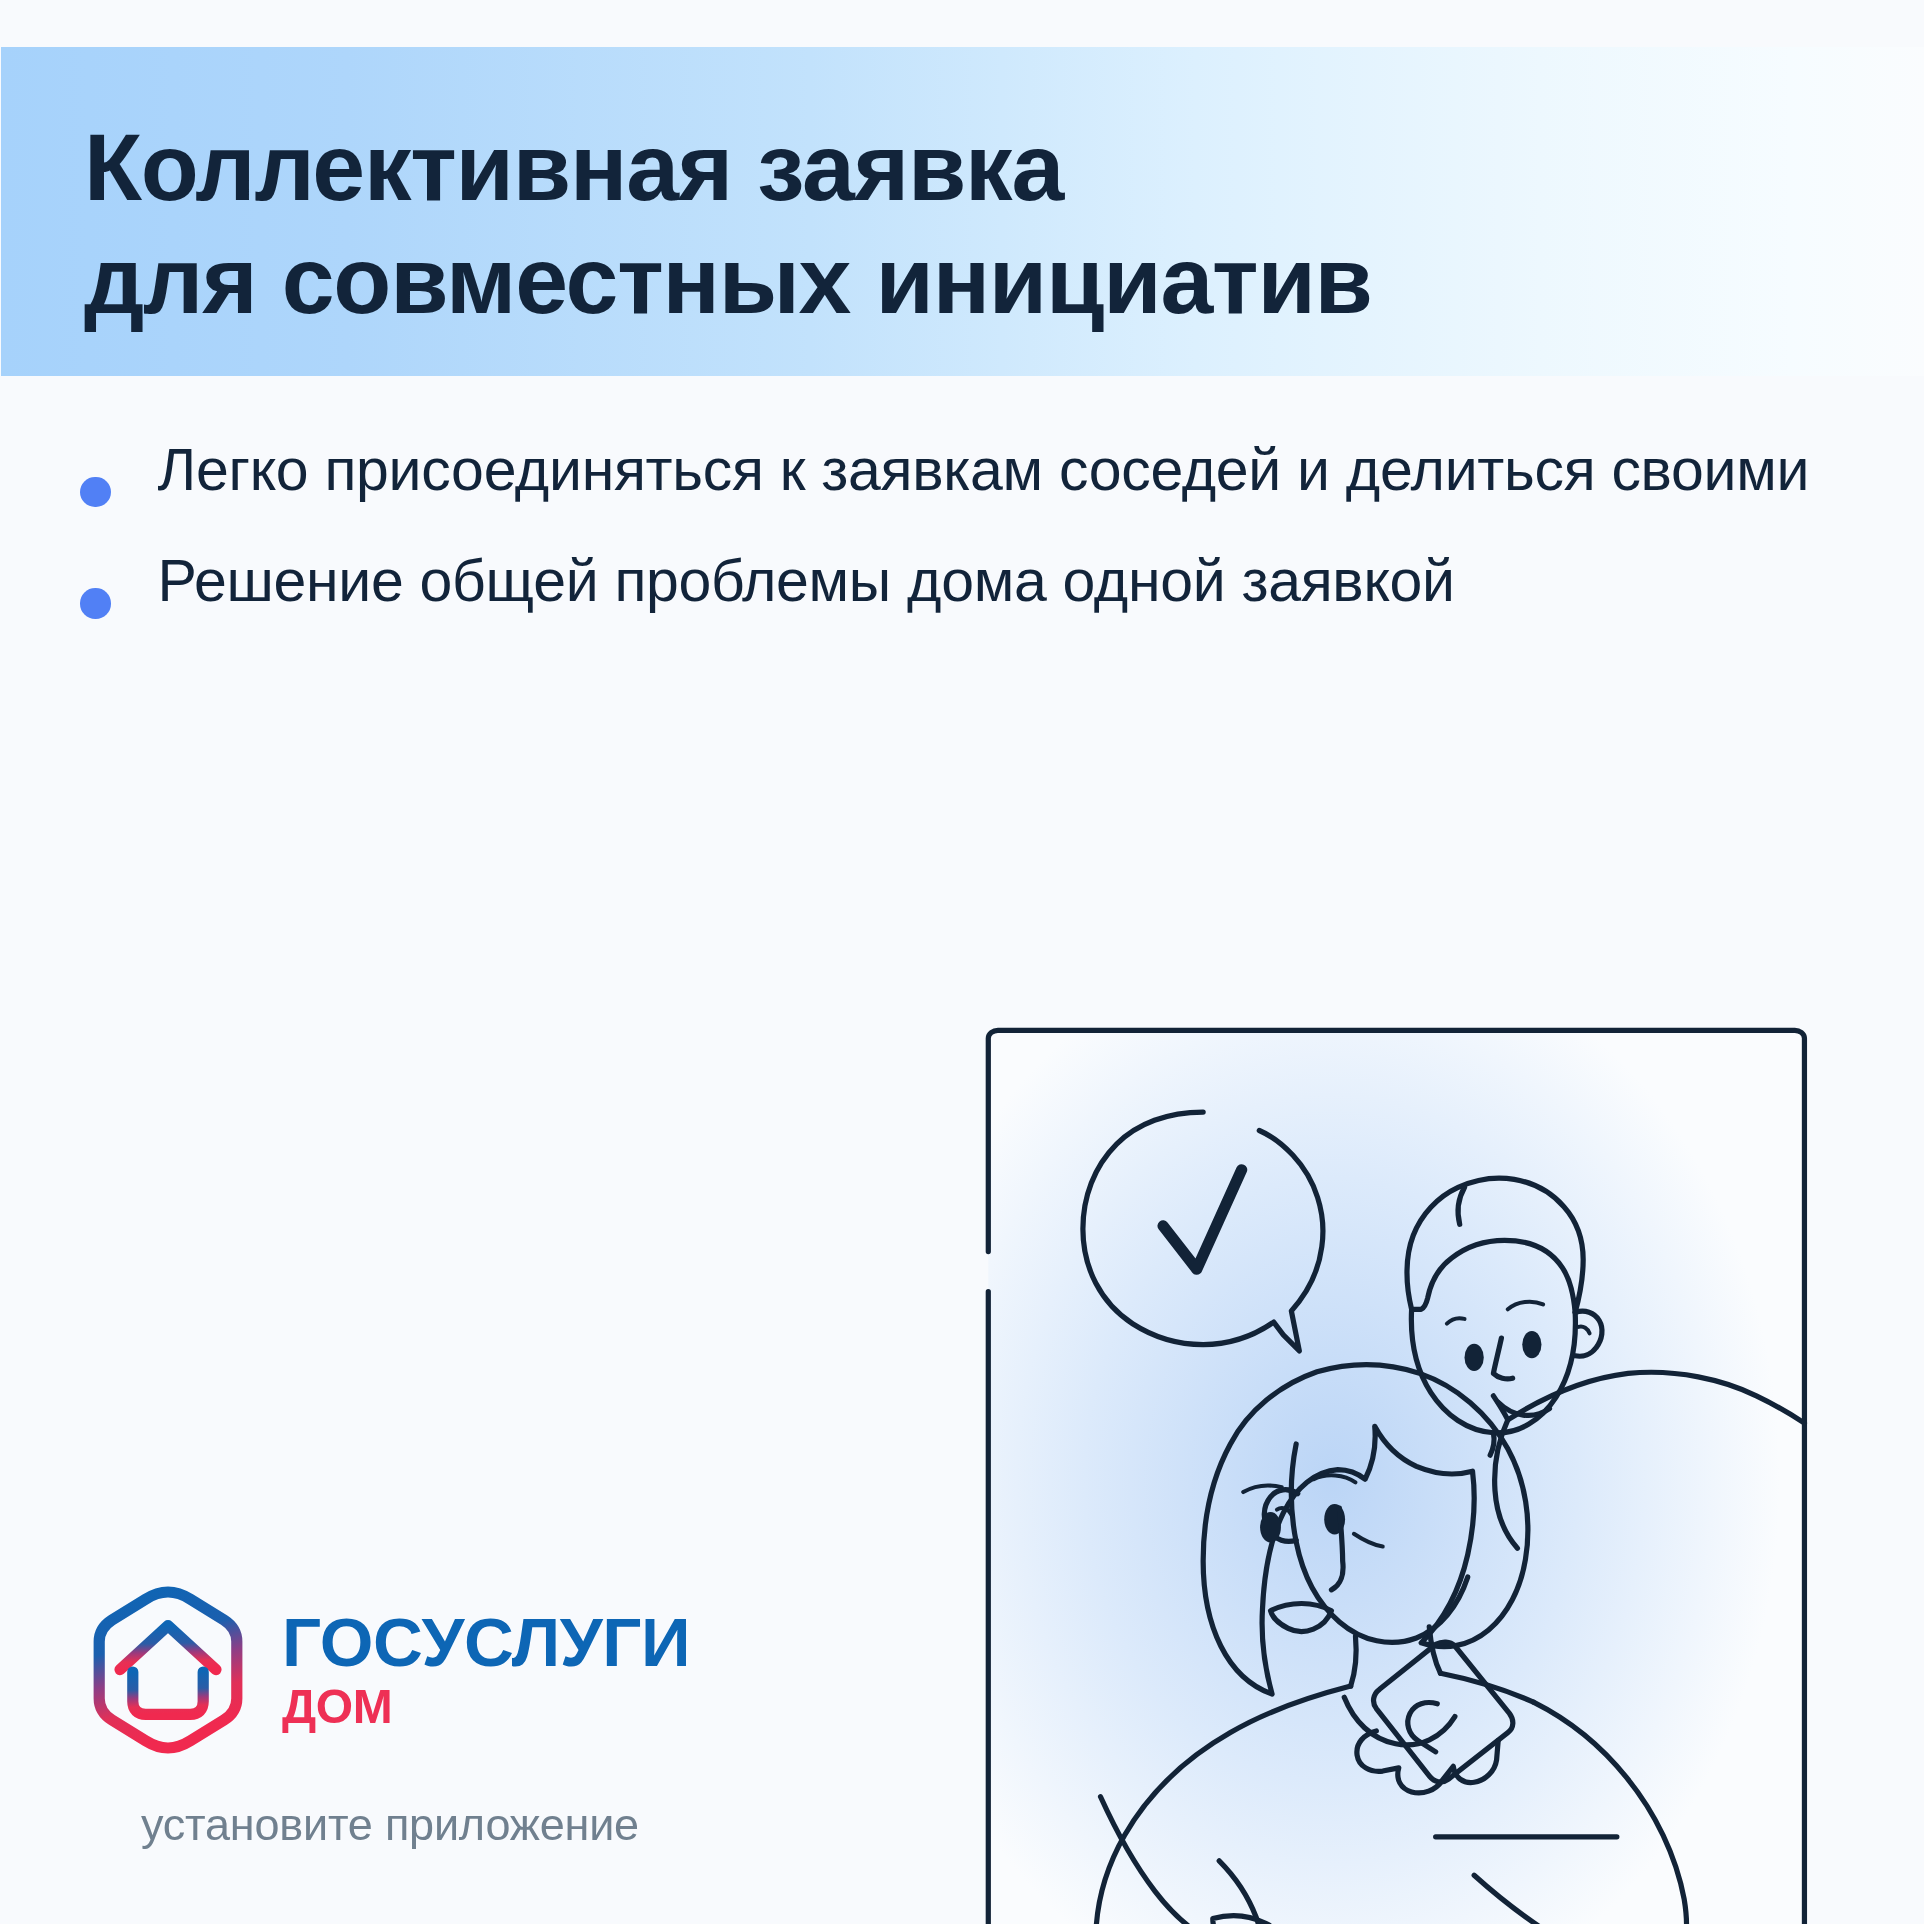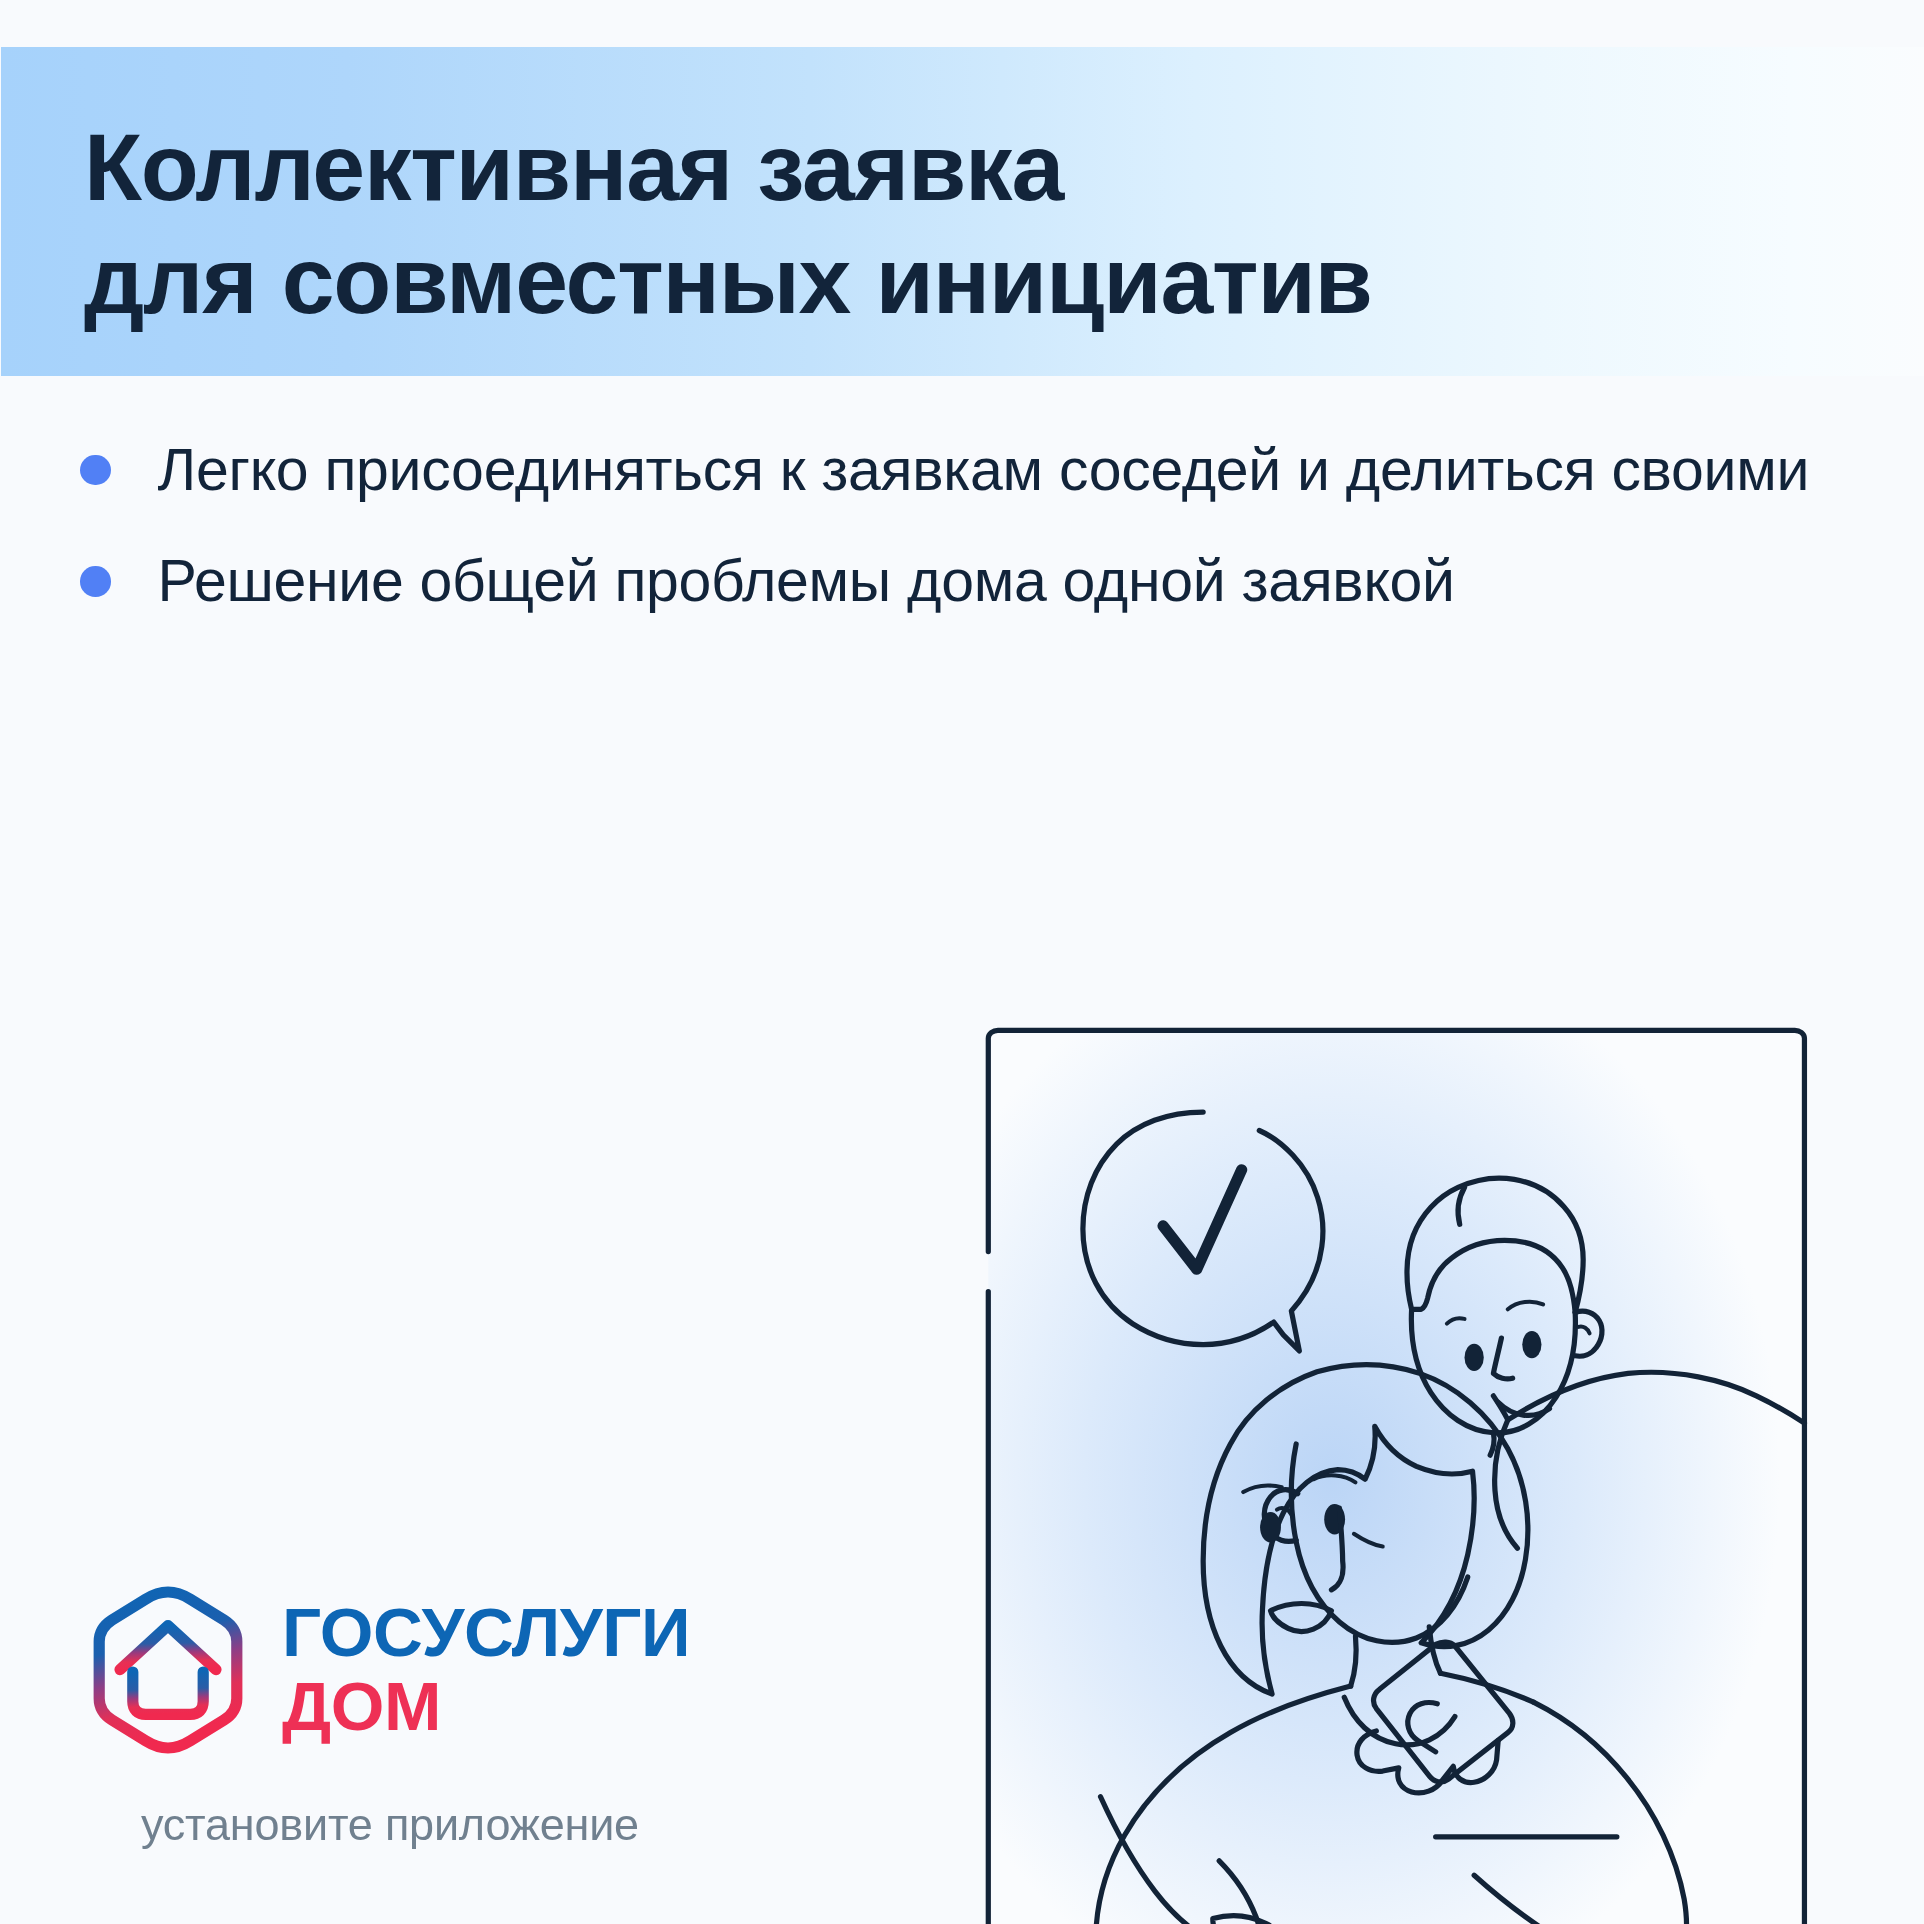--- a/index.html
+++ b/index.html
@@ -40,21 +40,21 @@
 
   
   #bullet-list{
     position:absolute;
     left:80px; top:433px;
     width:1781px;
   }
   .bullet-row{
     position:relative;
     display:flex;
-    align-items:flex-start;
+    align-items:flex-end;
     margin-bottom:37px;
   }
   .bullet-dot{
     flex:0 0 auto;
     width:30.5px;height:30.5px;
     border-radius:50%;
     background:#5180F5;
     margin-top:21.7px;
     margin-right:47px;
   }
@@ -83,21 +83,21 @@
   }
   #logo-gosuslugi{
     font-size:69px;
     font-weight:700;
     letter-spacing:-0.4px;
     color:#0D66B5;
     display:block;
     font-family:"Liberation Sans","DejaVu Sans",sans-serif;
   }
   #logo-dom{
-    font-size:69px;
+    font-size:48px;
     font-weight:700;
     letter-spacing:-0.4px;
     color:#EE3055;
     display:block;
     margin-top:6.4px;
   }
   #install-caption{
     margin-top:43px;
     margin-left:1.6px;
     font-size:45px;

